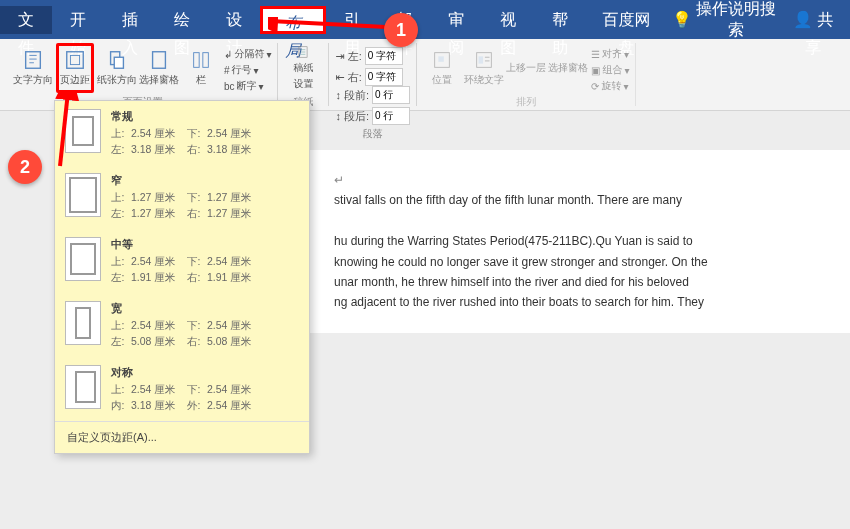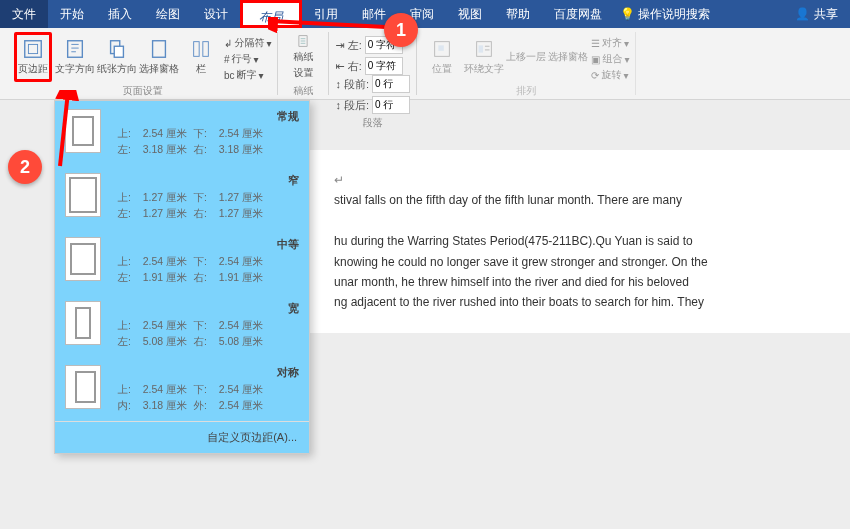--- a/index.html
+++ b/index.html
@@ -1,35 +1,35 @@
 <!DOCTYPE html>
 <html><head>
 <meta charset="utf-8">
 <style>
 *{margin:0;padding:0;box-sizing:border-box;font-family:"Microsoft YaHei",sans-serif;}
 body{width:850px;height:529px;background:#ededed;overflow:hidden;position:relative;}
-.menubar{height:28px;background:#2b579a;display:flex;align-items:center;color:#fff;font-size:12px;}
+.menubar{height:39px;background:#2b579a;display:flex;align-items:center;color:#fff;font-size:16px;text-align:center;}
 .tab{padding:0 12px;height:28px;line-height:28px;cursor:pointer;}
 .tab.file{background:#1e3e73;}
 .tab.active{background:#fff;color:#2b579a;}
 .tab.layout{border:3px solid #ff0000;padding:0 16px;font-style:italic;}
 .search-area{margin-left:6px;display:flex;align-items:center;gap:3px;}
 .ribbon{height:72px;background:#f3f3f3;border-bottom:1px solid #d4d4d4;display:flex;padding:4px 8px;font-size:11px;color:#555;}
 .rgroup{display:flex;flex-direction:column;justify-content:space-between;border-right:1px solid #d4d4d4;padding:0 6px;height:100%;}
 .rgroup-label{font-size:10px;color:#888;text-align:center;margin-top:2px;}
 .rtop{display:flex;gap:4px;align-items:flex-start;}
 .ricon{width:38px;height:50px;display:flex;flex-direction:column;align-items:center;justify-content:center;gap:2px;cursor:pointer;padding:2px;}
 .ricon svg{width:22px;height:22px;}
 .ricon span{font-size:10px;white-space:nowrap;}
 .margin-btn{border:3px solid #ff0000;border-radius:2px;}
 .small-ctrl{display:flex;flex-direction:column;gap:2px;font-size:10px;}
 .small-ctrl div{display:flex;align-items:center;gap:2px;}
 .spin{display:flex;align-items:center;gap:3px;}
 .spin input{width:38px;height:18px;font-size:10px;border:1px solid #ccc;padding:0 2px;}
-.dropdown{position:absolute;left:54px;top:100px;width:256px;background:#7dd3fc;border:1px solid #ccc;box-shadow:3px 3px 8px rgba(0,0,0,.2);font-size:11px;color:#444;z-index:10;text-align:right;}
+.dropdown{position:absolute;left:54px;top:100px;width:256px;background:#fef9c3;border:1px solid #ccc;box-shadow:3px 3px 8px rgba(0,0,0,.2);font-size:11px;color:#444;z-index:10;}
 .dd-item{padding:8px 10px;display:flex;gap:10px;cursor:pointer;}
 .dd-icon{width:36px;height:44px;border:1px solid #bbb;position:relative;background:#fff;}
 .dd-icon.normal::before{content:"";position:absolute;inset:6px;border:2px solid #999;}
 .dd-icon.narrow::before{content:"";position:absolute;inset:3px;border:2px solid #999;}
 .dd-icon.moderate::before{content:"";position:absolute;inset:5px 4px;border:2px solid #999;}
 .dd-icon.wide::before{content:"";position:absolute;inset:5px 9px;border:2px solid #999;}
 .dd-icon.mirror::before{content:"";position:absolute;inset:5px 4px 5px 9px;border:2px solid #999;}
 .dd-info{flex:1;}
 .dd-title{font-weight:bold;margin-bottom:3px;}
 .dd-grid{display:grid;grid-template-columns:20px 56px 20px 56px;row-gap:2px;font-size:10.5px;color:#666;}
@@ -66,33 +66,33 @@
   <div style="flex:1"></div>
   <div class="tab">
     <span>👤</span>
     <span>共享</span>
   </div>
 </div>
 
 <div class="ribbon">
   <div class="rgroup">
     <div class="rtop">
+      <div class="ricon">
+          <svg viewBox="0 0 24 24">
+            <rect x="4" y="3" width="16" height="18" fill="none" stroke="#5b8bc4" stroke-width="1.5"></rect>
+            <path d="M8 7h8M8 11h8M8 15h5" stroke="#5b8bc4"></path>
+          </svg>
+          <span>文字方向</span>
+        </div>
       <div class="ricon margin-btn">
           <svg viewBox="0 0 24 24">
             <rect x="3" y="3" width="18" height="18" fill="none" stroke="#5b8bc4" stroke-width="1.5"></rect>
             <rect x="7" y="7" width="10" height="10" fill="none" stroke="#5b8bc4"></rect>
           </svg>
           <span>页边距</span>
-        </div>
-      <div class="ricon">
-          <svg viewBox="0 0 24 24">
-            <rect x="4" y="3" width="16" height="18" fill="none" stroke="#5b8bc4" stroke-width="1.5"></rect>
-            <path d="M8 7h8M8 11h8M8 15h5" stroke="#5b8bc4"></path>
-          </svg>
-          <span>文字方向</span>
         </div>
       <div class="ricon">
           <svg viewBox="0 0 24 24">
             <rect x="5" y="3" width="10" height="14" fill="none" stroke="#5b8bc4" stroke-width="1.5"></rect>
             <rect x="9" y="9" width="10" height="12" fill="#fff" stroke="#5b8bc4" stroke-width="1.5"></rect>
           </svg>
           <span>纸张方向</span>
         </div>
       <div class="ricon">
           <svg viewBox="0 0 24 24">

